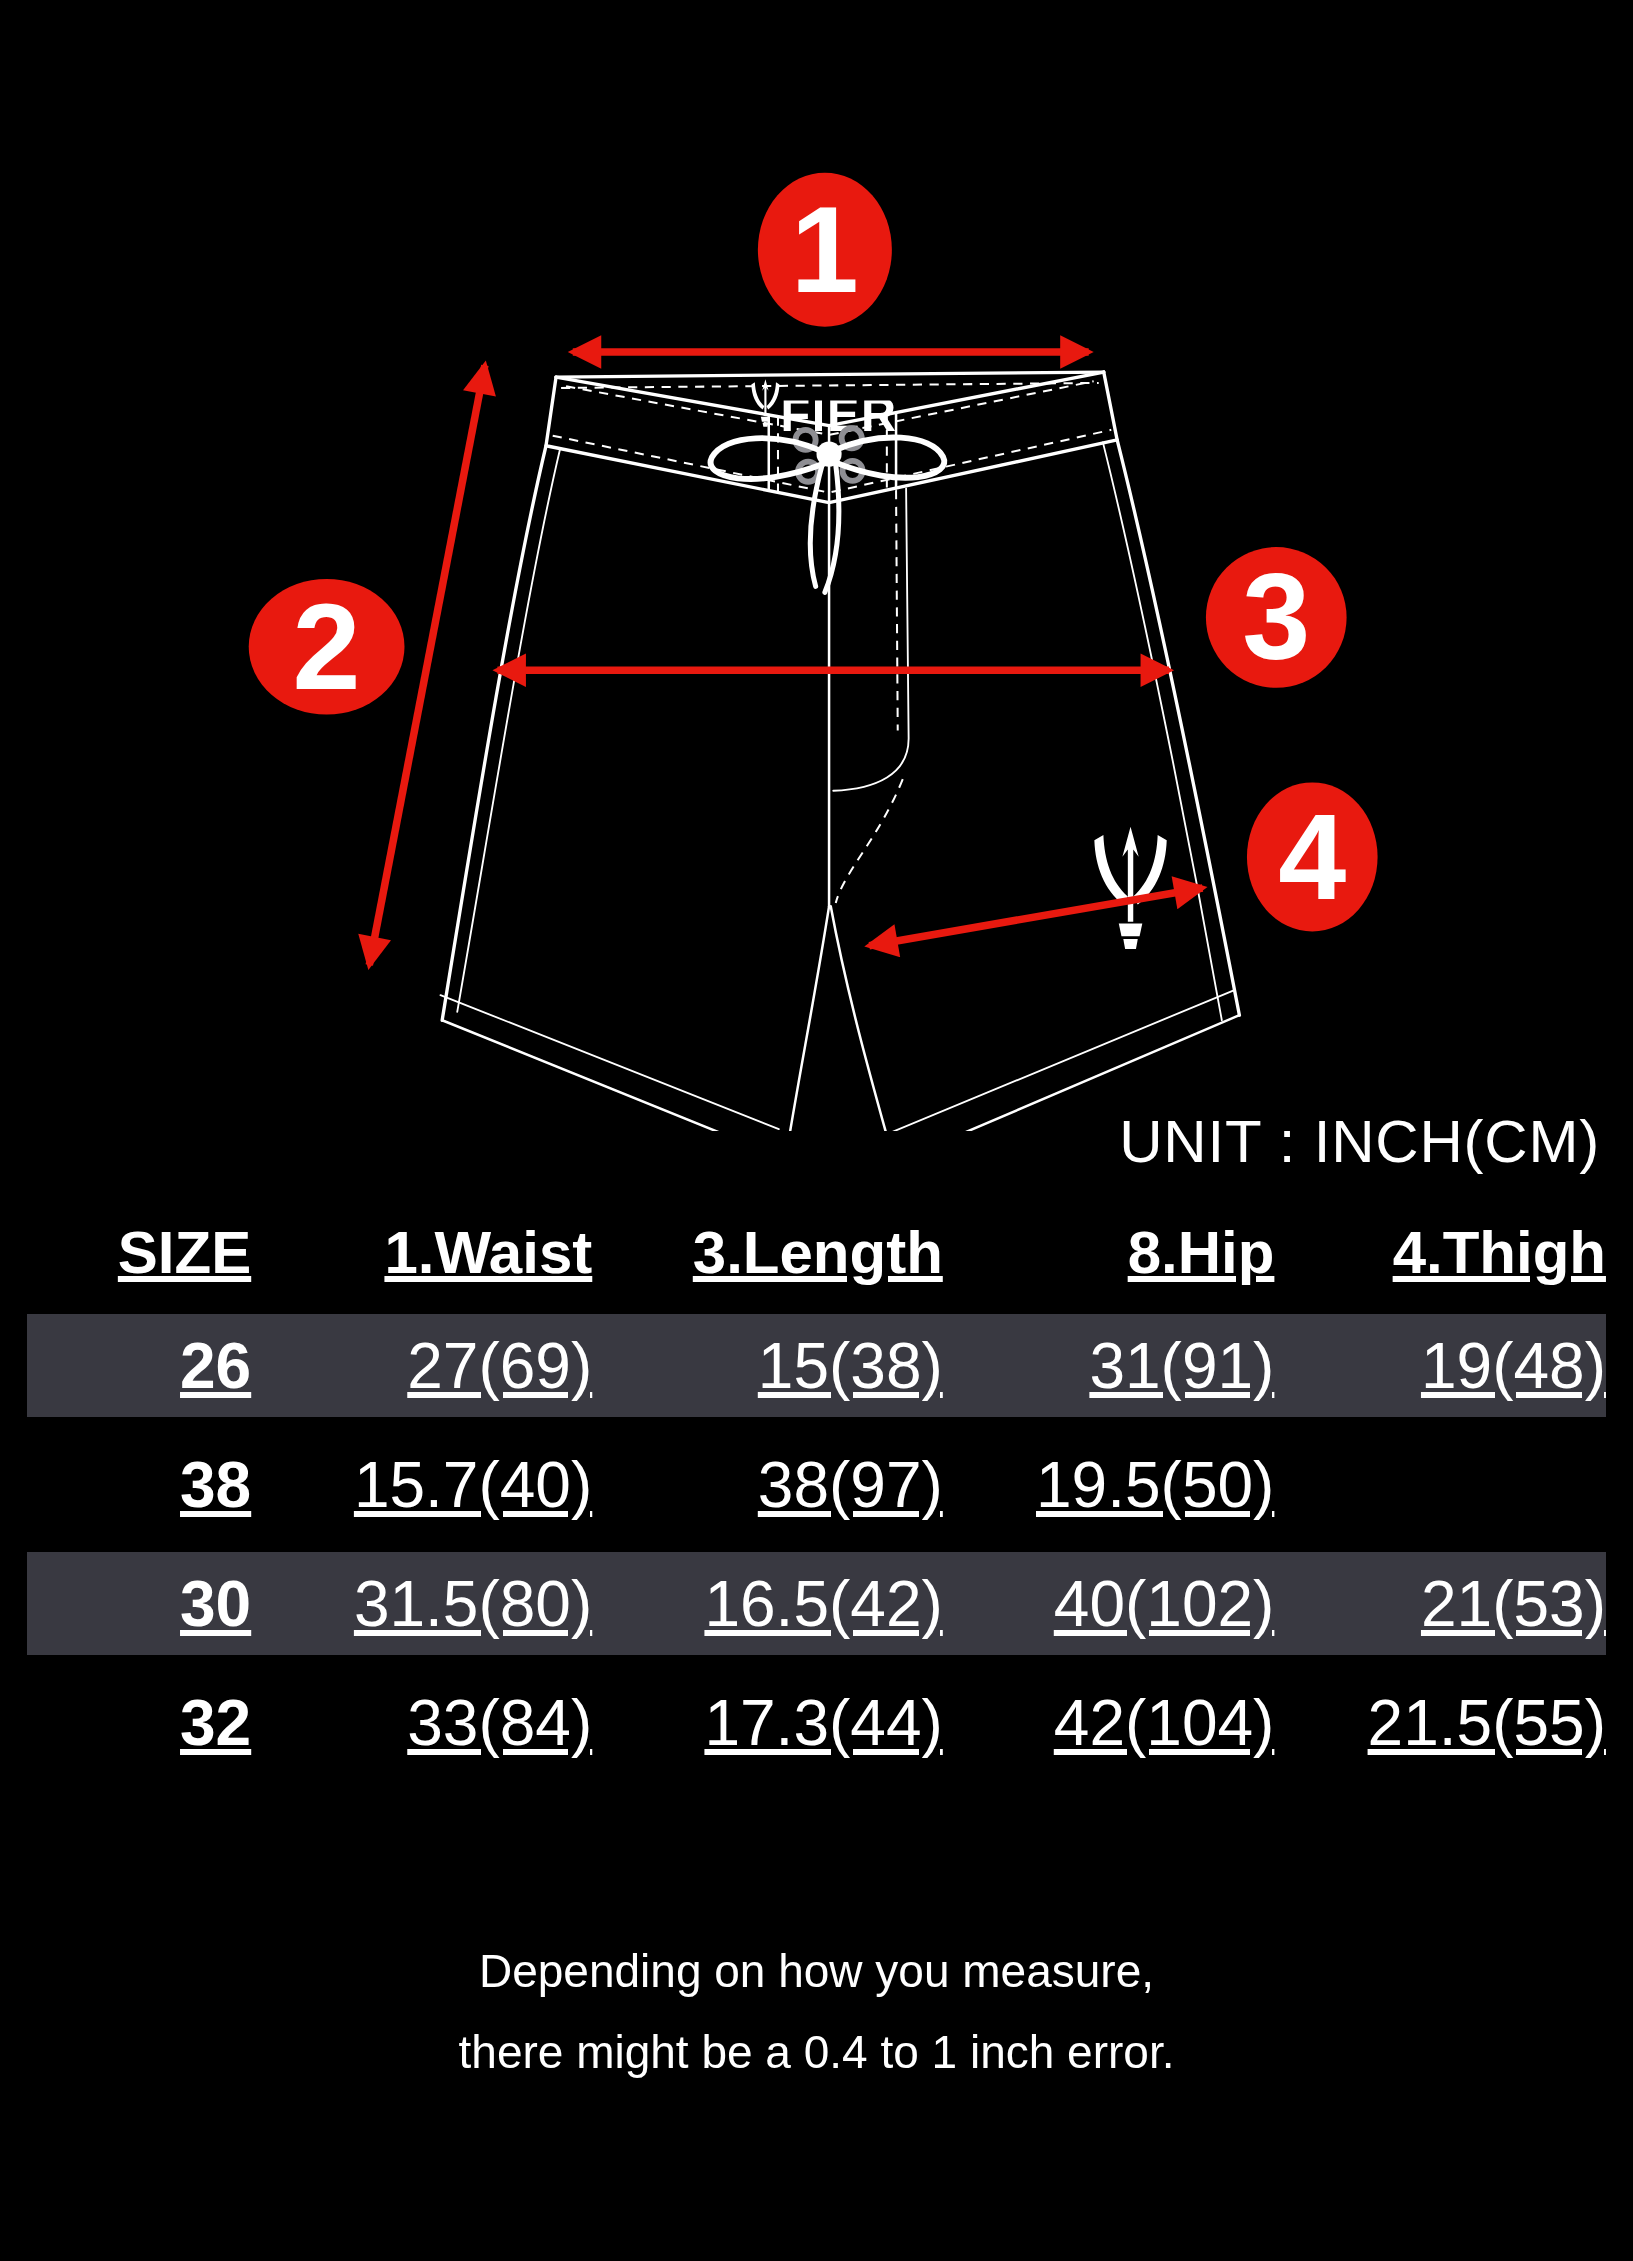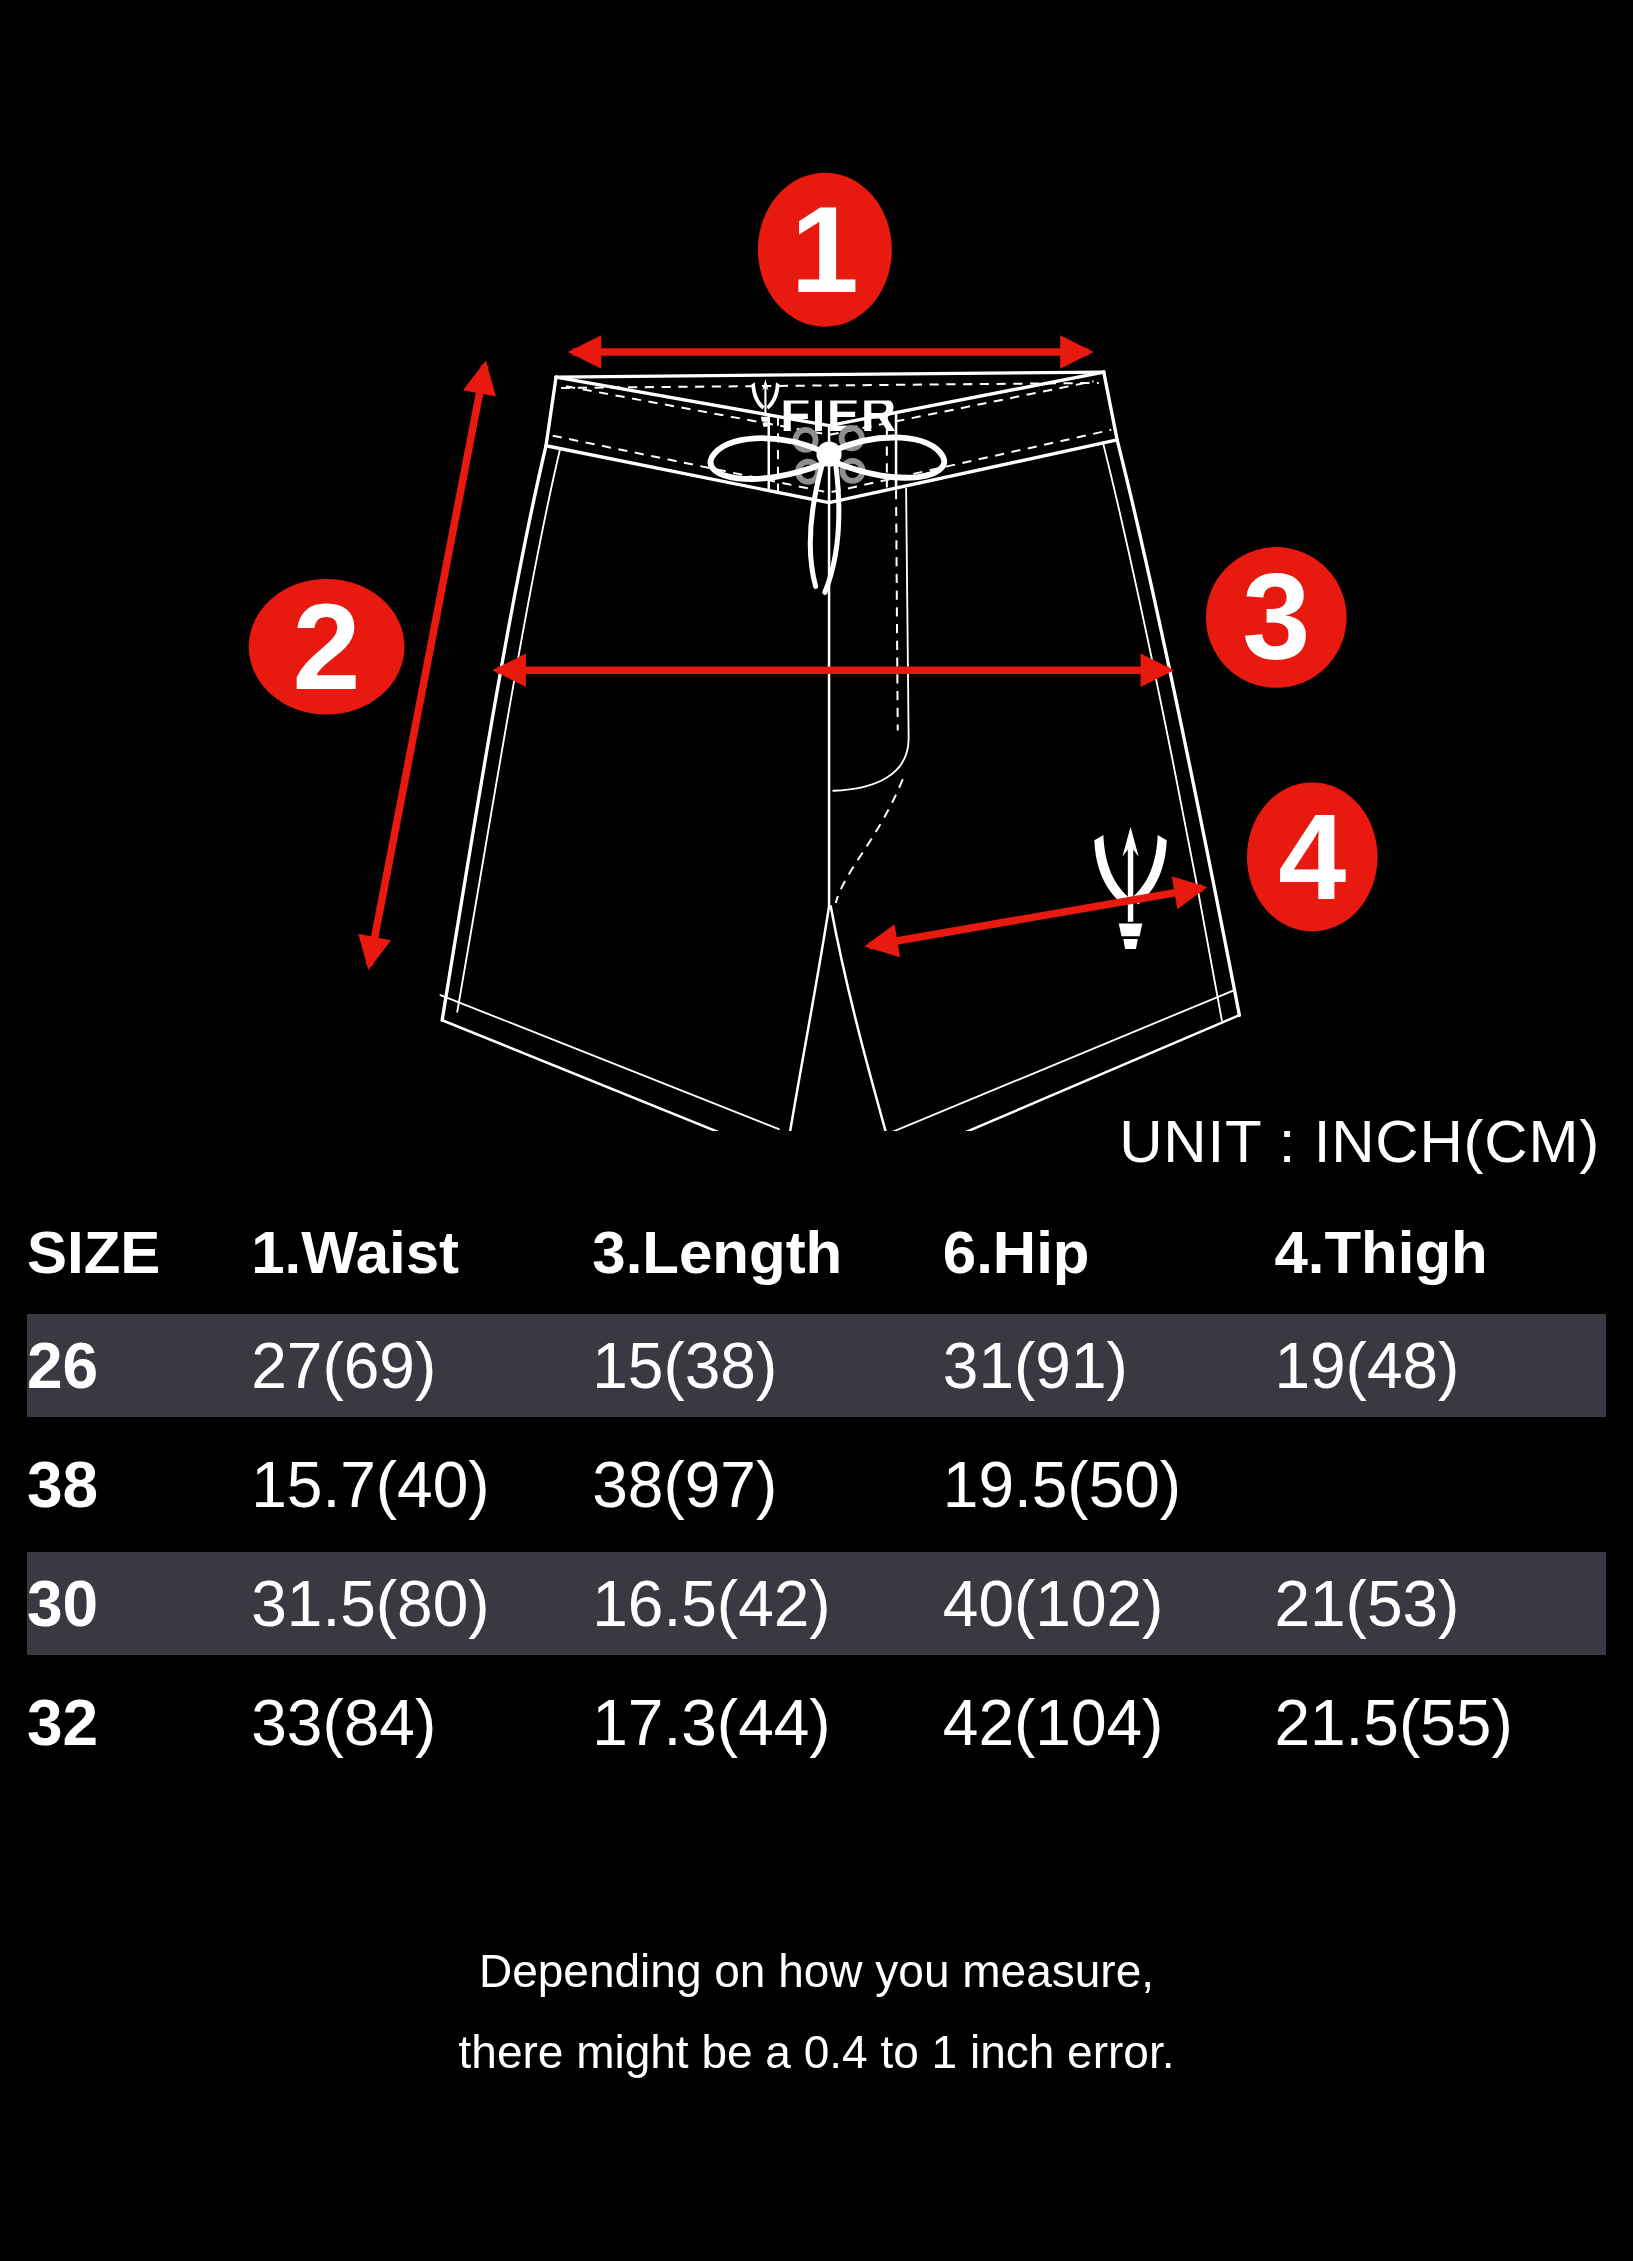--- a/index.html
+++ b/index.html
@@ -27,21 +27,21 @@
   .lace{stroke:var(--line,#fff);stroke-width:7;fill:none;stroke-linecap:round;}
   .lace-thin{stroke-width:6;}
 
   .unit-label{
     position:absolute;top:1107px;right:33px;
     font-size:60px;font-weight:400;letter-spacing:0.8px;
   }
   .size-table{position:absolute;left:27px;right:27px;top:1206px;}
   .t-row{
     display:grid;grid-template-columns:14.2% 21.6% 22.2% 21% 21%;
-    align-items:center;text-align:left;
+    align-items:center;text-align:right;text-decoration:underline;
   }
   .t-head{height:92px;font-weight:700;font-size:60px;}
   .t-data{height:103px;font-size:64px;margin-top:16px;}
   .t-data:first-of-type{margin-top:8.4px;}
   .t-data .cell-size{font-weight:700;}
   .t-data.hl{background:var(--row-highlight,#393941);}
   .note{
     position:absolute;top:1931px;left:0;width:100%;
     text-align:center;font-size:46px;line-height:81px;font-weight:400;
   }
@@ -142,21 +142,21 @@
   </svg>
 </div>
 
 <div class="unit-label">UNIT : INCH(CM)</div>
 
 <div class="size-table">
   <div class="t-row t-head">
     <div>SIZE</div>
     <div>1.Waist</div>
     <div>3.Length</div>
-    <div>6.Hip</div>
+    <div>8.Hip</div>
     <div>4.Thigh</div>
   </div>
 
   <div class="t-row t-data hl">
     <div class="cell-size">26</div>
     <div>27(69)</div>
     <div>15(38)</div>
     <div>31(91)</div>
     <div>19(48)</div>
   </div>

